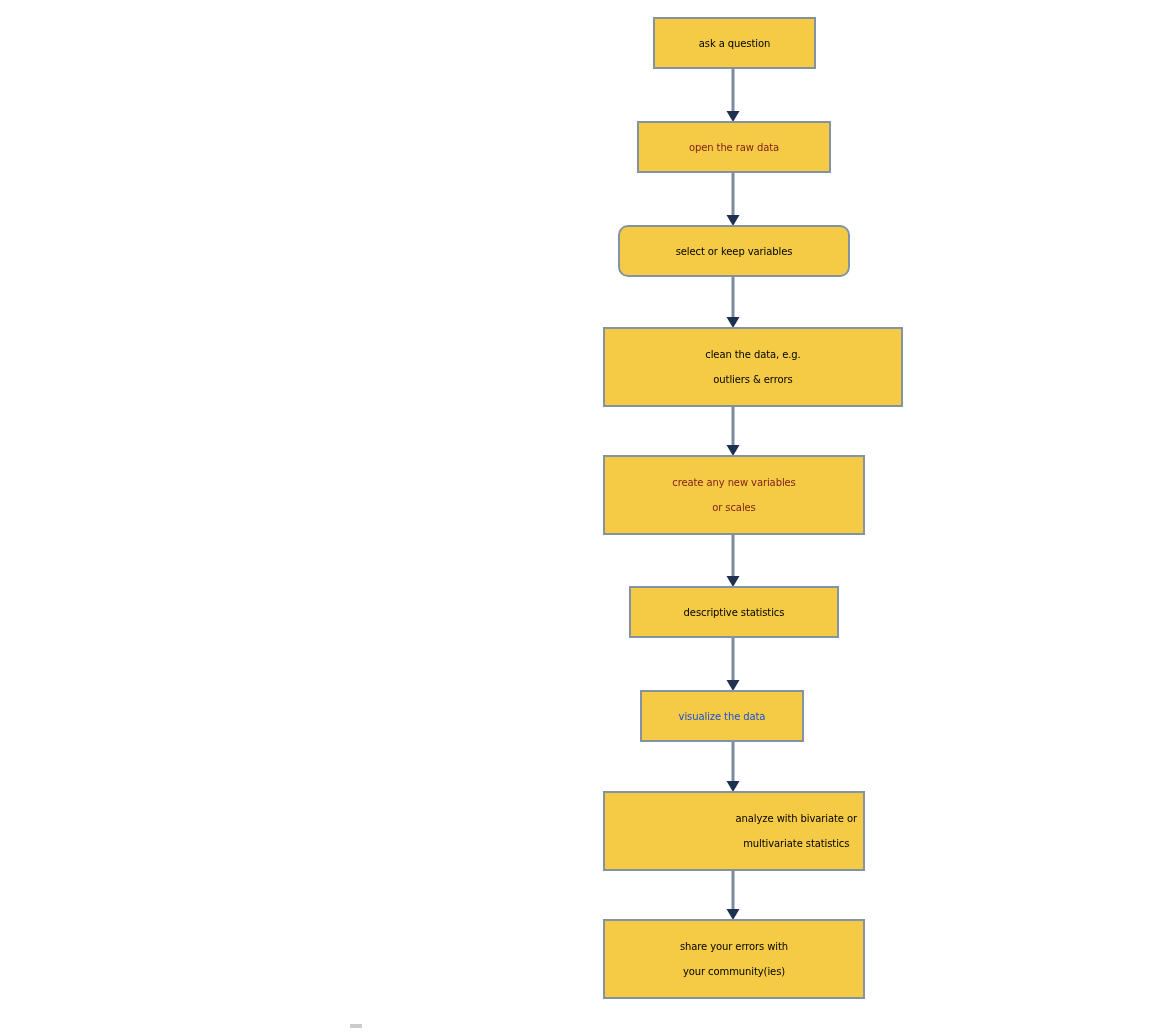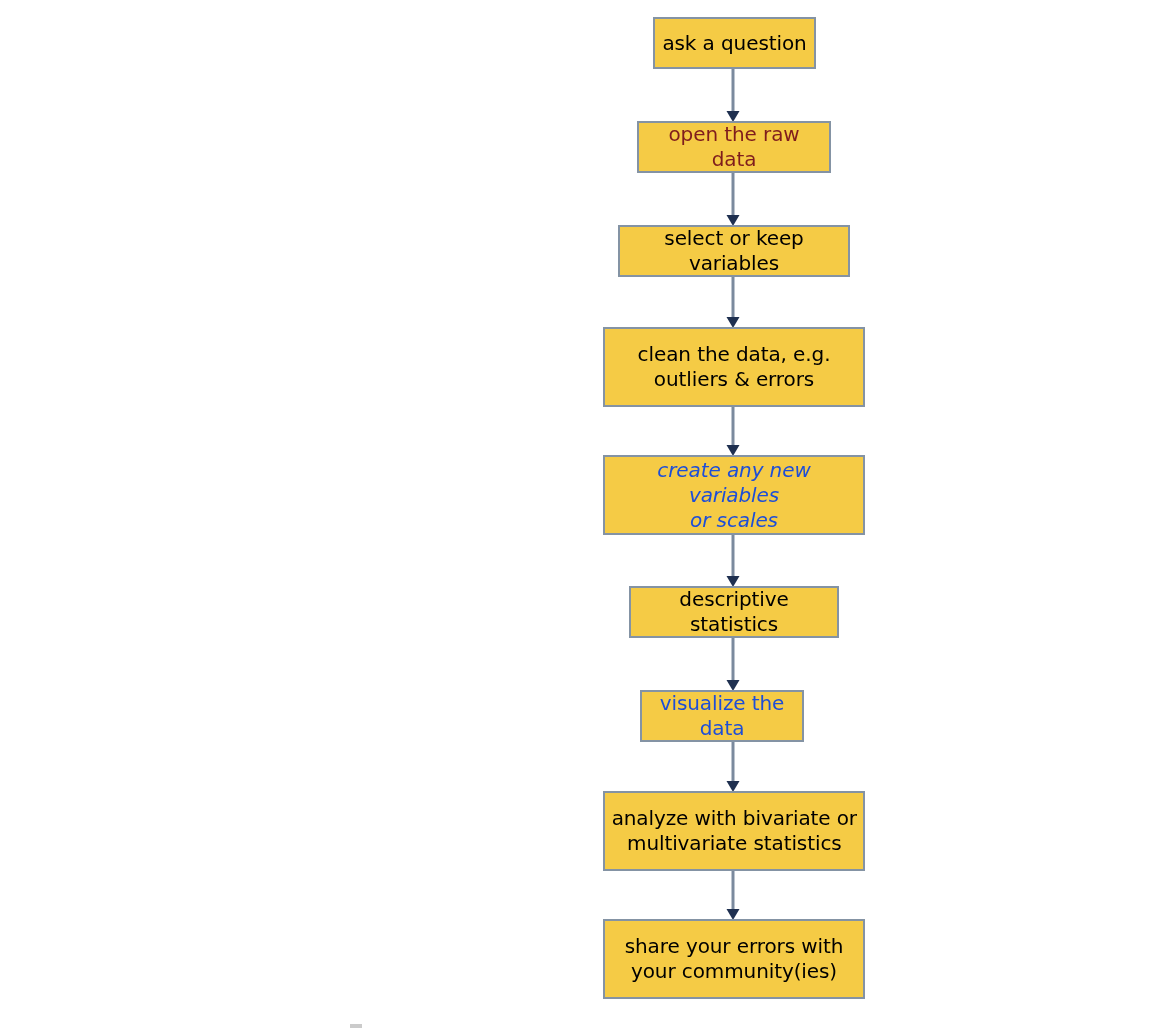--- a/index.html
+++ b/index.html
@@ -27,21 +27,21 @@
   .flow-node {
     position: absolute;
     box-sizing: border-box;
     background: #f5cb45;
     border: 2px solid #8493a4;
     display: flex;
     align-items: center;
     justify-content: center;
     text-align: center;
     color: #000000;
-    font-size: 20px;
+    font-size: 10px;
     line-height: 25px;
     font-family: "DejaVu Sans", sans-serif;
     letter-spacing: -0.1px;
   }
   .flow-node .node-label {
     display: block;
     white-space: pre-line;
     padding: 0 6px;
   }
   .speck {
@@ -90,28 +90,28 @@
       </g>
     </svg>
 
   <div id="nodes-layer">
       <div class="flow-node" style="left: 653px; top: 17px; width: 163px; height: 52px; background: rgb(245, 203, 69); border-color: rgb(132, 147, 164); color: rgb(0, 0, 0);">
         <span class="node-label">ask a question</span>
       </div>
       <div class="flow-node" style="left: 637px; top: 121px; width: 194px; height: 52px; background: rgb(245, 203, 69); border-color: rgb(132, 147, 164); color: #7f1d1d;">
         <span class="node-label">open the raw data</span>
       </div>
-      <div class="flow-node" style="left: 618px; top: 225px; width: 232px; height: 52px; background: rgb(245, 203, 69); border-color: rgb(132, 147, 164); color: rgb(0, 0, 0);">
+      <div class="flow-node" style="left: 618px; top: 225px; width: 232px; height: 52px; background: rgb(245, 203, 69); border-color: rgb(132, 147, 164); color: rgb(0, 0, 0); border-radius: 10px;">
         <span class="node-label">select or keep variables</span>
       </div>
-      <div class="flow-node" style="left: 603px; top: 327px; width: 262px; height: 80px; background: rgb(245, 203, 69); border-color: rgb(132, 147, 164); color: rgb(0, 0, 0);">
+      <div class="flow-node" style="left: 603px; top: 327px; width: 300px; height: 80px; background: rgb(245, 203, 69); border-color: rgb(132, 147, 164); color: rgb(0, 0, 0);">
         <span class="node-label">clean the data, e.g.
 outliers &amp; errors</span>
       </div>
-      <div class="flow-node" style="left: 603px; top: 455px; width: 262px; height: 80px; background: rgb(245, 203, 69); border-color: rgb(132, 147, 164); color: #1d4ed8; font-style: italic;">
+      <div class="flow-node" style="left: 603px; top: 455px; width: 262px; height: 80px; background: rgb(245, 203, 69); border-color: rgb(132, 147, 164); color: #7f1d1d;">
         <span class="node-label">create any new variables
 or scales</span>
       </div>
       <div class="flow-node" style="left: 629px; top: 586px; width: 210px; height: 52px; background: rgb(245, 203, 69); border-color: rgb(132, 147, 164); color: rgb(0, 0, 0);">
         <span class="node-label">descriptive statistics</span>
       </div>
       <div class="flow-node" style="left: 640px; top: 690px; width: 164px; height: 52px; background: rgb(245, 203, 69); border-color: rgb(132, 147, 164); color: #1d4ed8;">
         <span class="node-label">visualize the data</span>
       </div>
       <div class="flow-node" style="left: 603px; top: 791px; width: 262px; height: 80px; background: rgb(245, 203, 69); border-color: rgb(132, 147, 164); color: rgb(0, 0, 0); justify-content: flex-end;">

